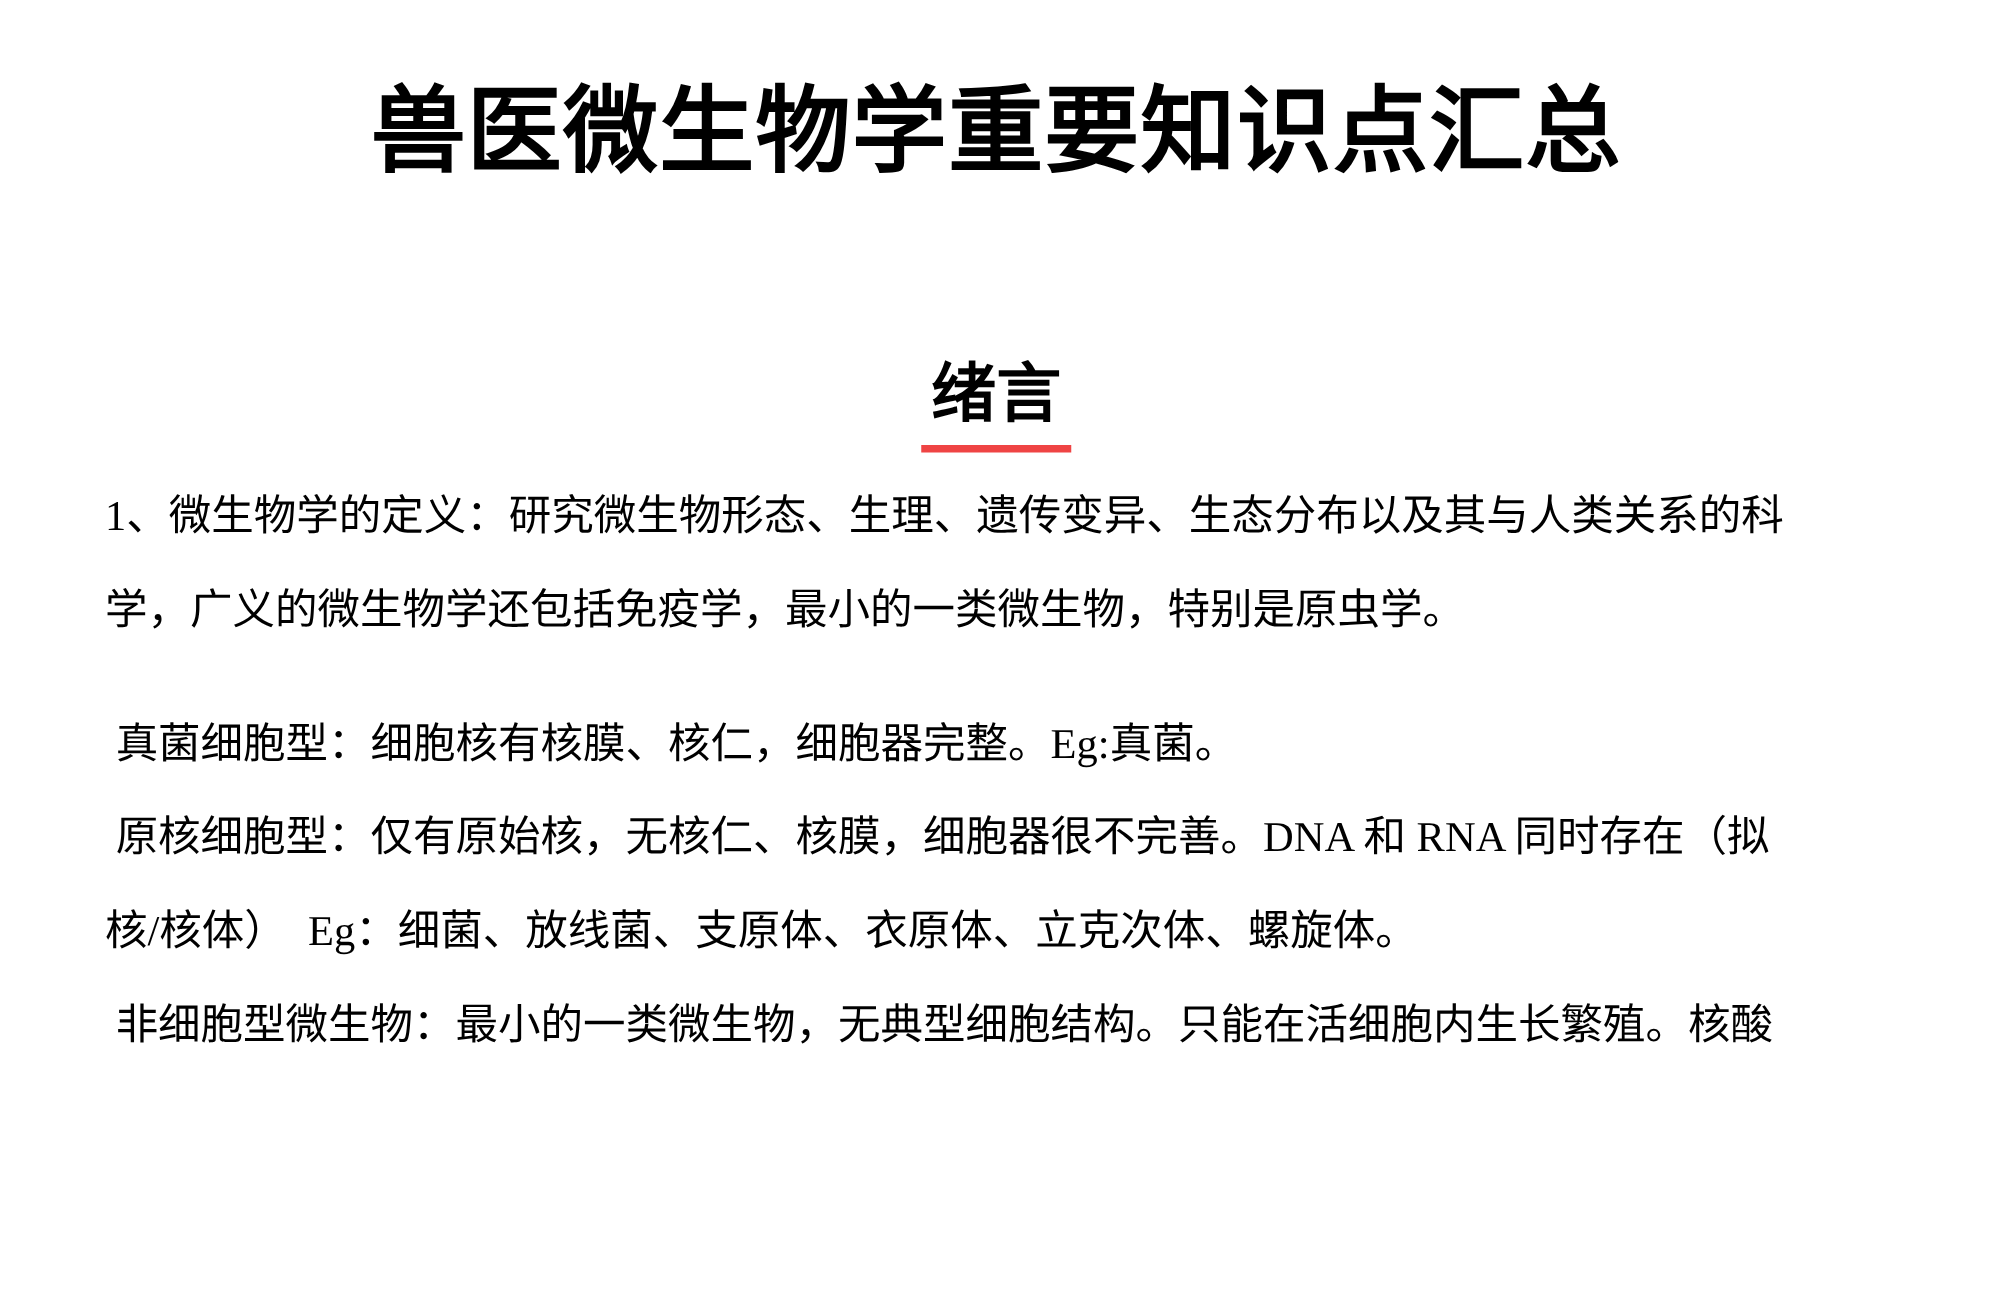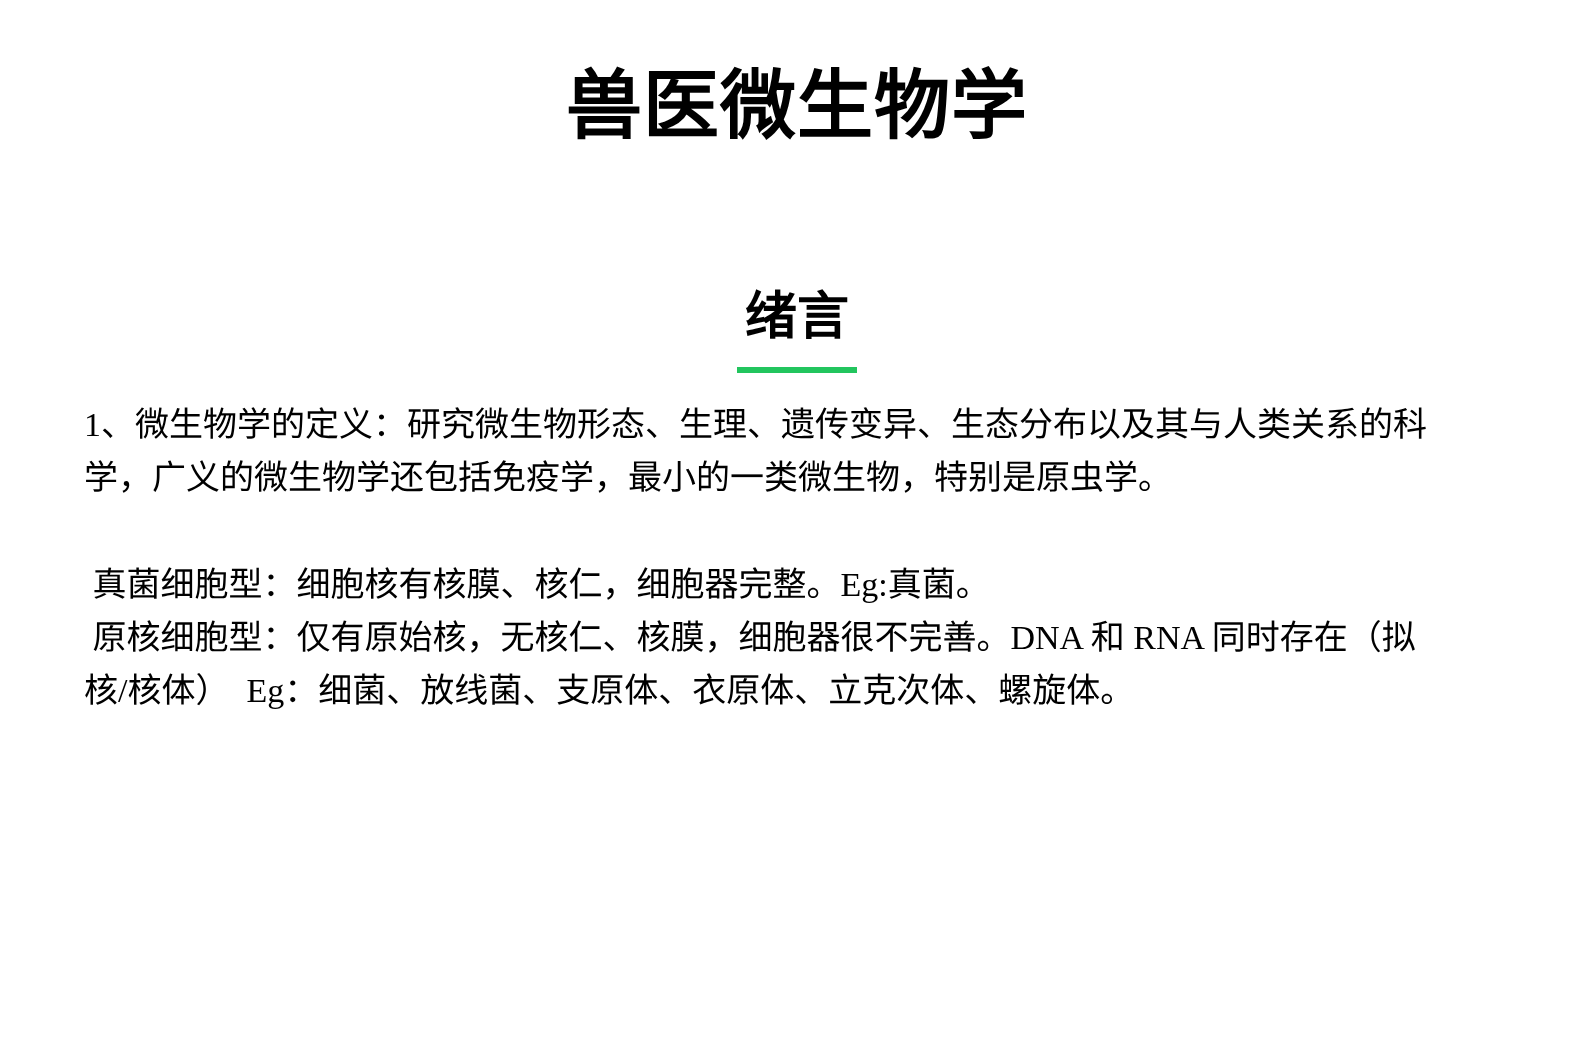--- a/index.html
+++ b/index.html
@@ -31,61 +31,64 @@
   }
   .section-heading-row {
     margin: 128px 0 0 0;
     text-align: center;
     font-size: 52px;
     font-weight: 700;
     line-height: 68px;
   }
   .section-heading {
     display: inline-block;
-    border-bottom: 6px solid #22c55e;
-    padding: 0 8px 16px 8px;
+    border-bottom: 6px solid #ef4444;
+    padding: 0 8px 5px 8px;
     white-space: pre;
   }
   .body-text {
     font-size: 34px;
     line-height: 53px;
   }
   .para {
     margin: 0;
   }
   .para-1 { margin-top: 25px; }
   .para-2 { margin-top: 46px; }
   .para-3 { margin-top: 54px; }
   .line {
     display: block;
     white-space: pre;
+    margin-top: 22px;
   }
 </style>
 </head>
 <body>
 
 <main class="page">
 
   <h1 class="doc-title">
     <span>兽医微生物学</span>
+    <span>重要知识点汇总</span>
   </h1>
 
   <h2 class="section-heading-row">
     <span class="section-heading">绪言</span>
   </h2>
 
   <section class="body-text">
 
     <p class="para para-1">
       <span class="line">1、微生物学的定义：研究微生物形态、生理、遗传变异、生态分布以及其与人类关系的科</span>
       <span class="line">学，广义的微生物学还包括免疫学，最小的一类微生物，特别是原虫学。</span>
     </p>
 
 
     <p class="para para-3">
       <span class="line"> 真菌细胞型：细胞核有核膜、核仁，细胞器完整。Eg:真菌。</span>
       <span class="line"> 原核细胞型：仅有原始核，无核仁、核膜，细胞器很不完善。DNA 和 RNA 同时存在（拟</span>
       <span class="line">核/核体）  Eg：细菌、放线菌、支原体、衣原体、立克次体、螺旋体。</span>
+      <span class="line"> 非细胞型微生物：最小的一类微生物，无典型细胞结构。只能在活细胞内生长繁殖。核酸</span>
     </p>
 
   </section>
 
 </main>
 
 </body></html>

